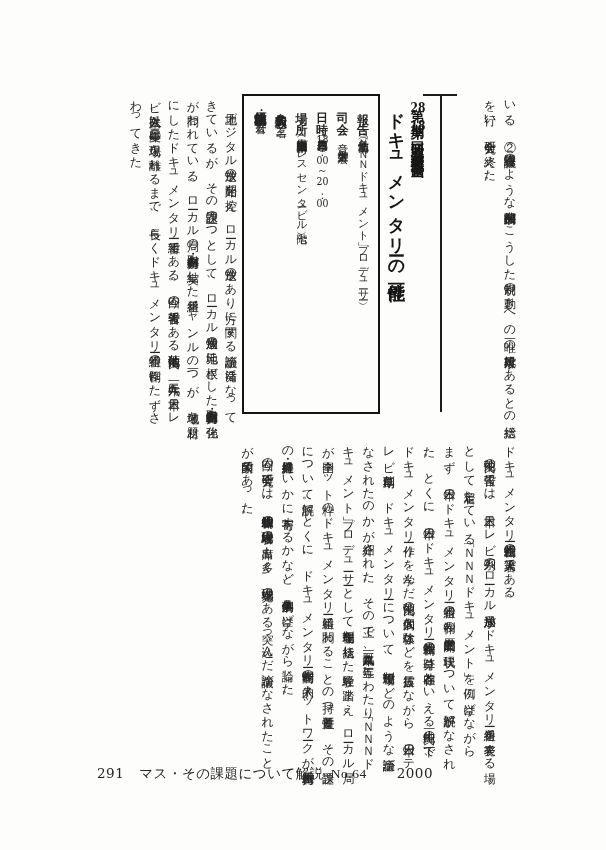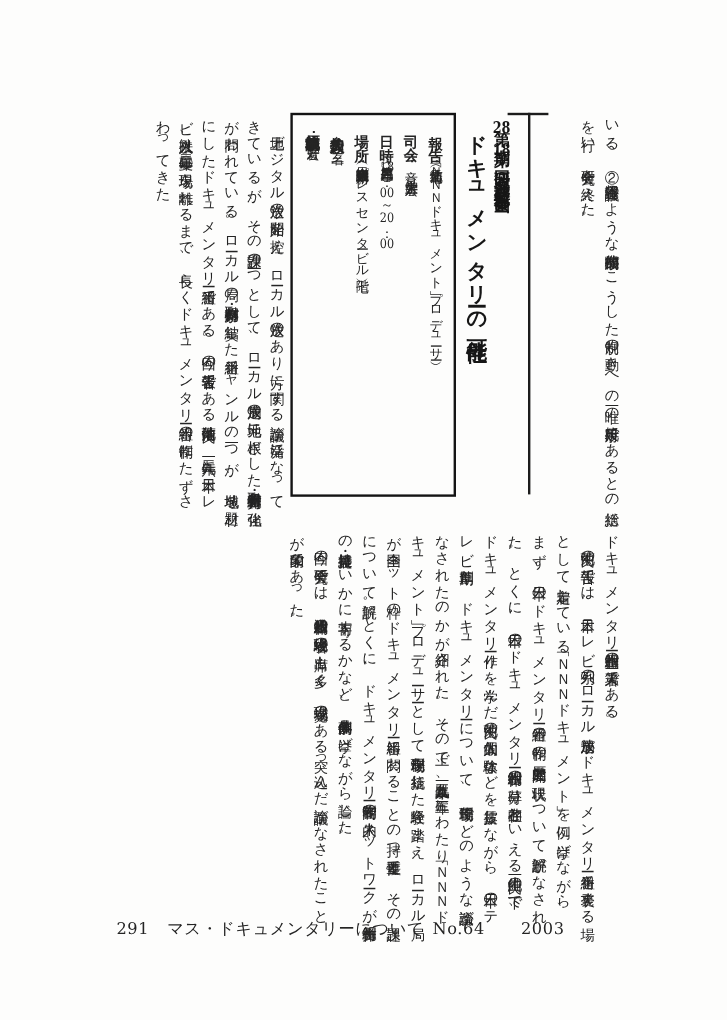--- a/index.html
+++ b/index.html
@@ -64,21 +64,21 @@
   .info-row .lbl.sp4 { letter-spacing:1.5px; }
   .info-row .sep { font-weight:bold; font-size:11px; }
   
   .tcy { text-combine-upright:all; -webkit-text-combine:horizontal; }
   
   #footer {
     position:absolute; left:97px; top:765px; height:18px;
     font-size:13.5px; color:#242424; white-space:nowrap; letter-spacing:0.5px;
   }
   #footer .journal { margin-left:15px; }
-  #footer .issue { margin-left:7px; }
+  #footer .issue { margin-left:7px;font-family:Liberation Serif, serif; }
   #footer .year { margin-left:30px; }
 </style>
 </head>
 <body>
 
 <div class="page">
 
   <div id="top-right" class="vtext bodytext">
     <p class="cont">いる、②報道評議会のような自律的機関がこうした規制の動きへの唯一の対抗手段であるとの総括を行い、研究会を終えた。</p>
   </div>
@@ -118,16 +118,16 @@
     <p class="indent">地上デジタル放送の開始を控え、ローカル放送のあり方に関する論議が活発になってきているが、その課題の一つとして、ローカル放送局の地元に根ざした取材力・番組制作力の強化が問われている。ローカル局の取材力・制作力が結実した番組ジャンルの一つが、地域を題材にしたドキュメンタリー番組である。今回の報告者である菊池浩佑氏は、一九六二年に日本テレビ入社以来、二〇〇二年夏に現場を離れるまで、長らくドキュメンタリー番組の制作にたずさわってきた</p>
   </div>
 
   <div id="lower-main" class="vtext bodytext">
     <p>ドキュメンタリー番組制作の第一人者である。</p>
     <p class="indent">菊池氏の報告では、日本テレビ系列のローカル放送局がドキュメンタリー番組を発表する場として定着している「ＮＮＮドキュメント」を例に挙げながら、まず、日本のドキュメンタリー番組の制作の歴史的展開と現状について解説がなされた。とくに、日本のドキュメンタリー番組制作の草分け的存在といえる牛山純一氏の下で、ドキュメンタリー作りを学んだ菊池氏の個人的な体験などを披露しながら、日本のテレビ草創期に、ドキュメンタリーについて、制作現場でどのような議論がなされたのかが紹介された。その上で、一九八三年以来、一五年にわたり「ＮＮＮドキュメント」プロデューサーとして制作現場を統括した経験を踏まえ、ローカル局が全国ネット枠のドキュメンタリー番組に関わることの持つ重要性と、その課題について解説。とくに、ドキュメンタリー制作者間の人的ネットワークが番組制作力の維持・発展にいかに寄与するかなど、具体的事例を挙げながら論じた。</p>
     <p class="indent">今回の研究会では、放送番組制作の現場経験者の出席も多く、現場感覚のある突っ込んだ論議がなされたことが印象的であった。</p>
   </div>
 
   <div id="footer">
-    <span class="pageno">291</span><span class="journal">マス・ドキュメンタリーについて</span><span class="issue">No.64</span><span class="year">2003</span>
+    <span class="pageno">291</span><span class="journal">マス・その課題について解説</span><span class="issue">No.64</span><span class="year">2000</span>
   </div>
 
 </div>
 
 </body></html>

